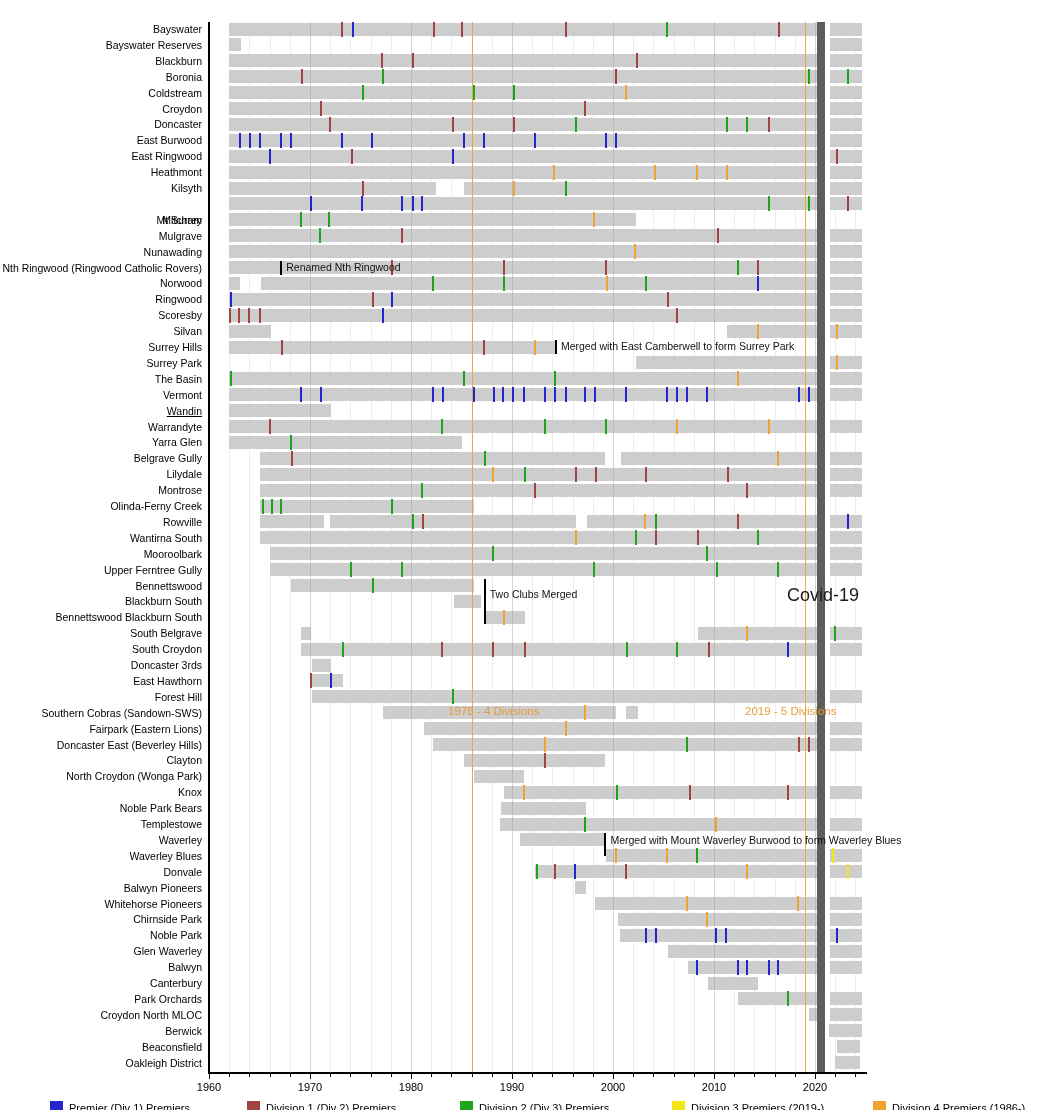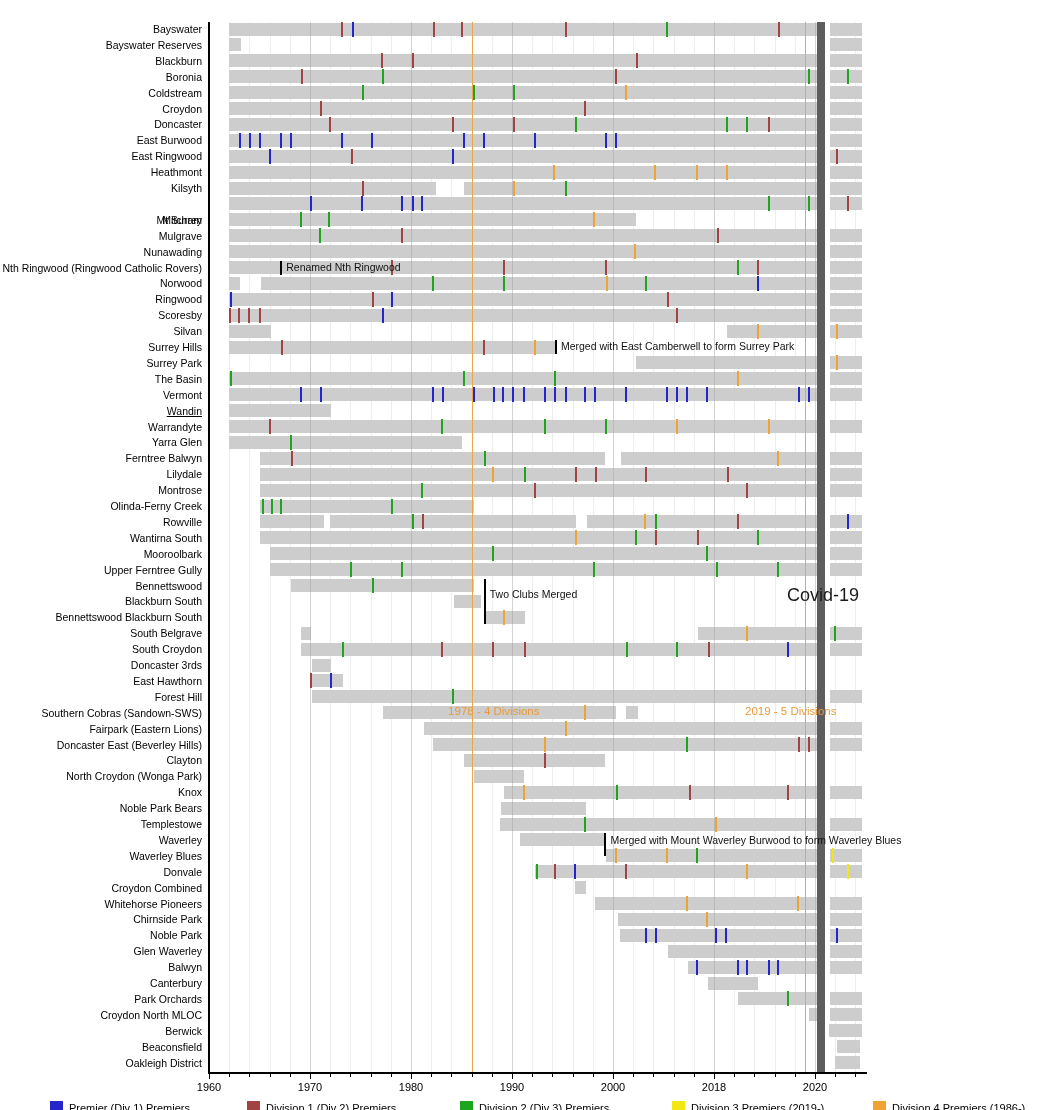--- a/index.html
+++ b/index.html
@@ -125,21 +125,21 @@
     <div class="lbl" style="position: absolute; top: 375.7px; z-index: 7;">Vermont</div>
     <div class="bar" style="position: absolute; left: 229.2px; top: 376.2px; width: 587.82px; height: 13px; background: rgb(205, 205, 205); z-index: 2;"></div>
     <div class="bar" style="position: absolute; left: 830.15px; top: 376.2px; width: 32.32px; height: 13px; background: rgb(205, 205, 205); z-index: 2;"></div>
     <div class="lbl" style="position: absolute; top: 391.6px; z-index: 7; text-decoration: underline;">Wandin</div>
     <div class="bar" style="position: absolute; left: 229.2px; top: 392.1px; width: 102.01px; height: 13px; background: rgb(205, 205, 205); z-index: 2;"></div>
     <div class="lbl" style="position: absolute; top: 407.5px; z-index: 7;">Warrandyte</div>
     <div class="bar" style="position: absolute; left: 229.2px; top: 408px; width: 587.82px; height: 13px; background: rgb(205, 205, 205); z-index: 2;"></div>
     <div class="bar" style="position: absolute; left: 830.15px; top: 408px; width: 32.32px; height: 13px; background: rgb(205, 205, 205); z-index: 2;"></div>
     <div class="lbl" style="position: absolute; top: 423.4px; z-index: 7;">Yarra Glen</div>
     <div class="bar" style="position: absolute; left: 229.2px; top: 423.9px; width: 233.31px; height: 13px; background: rgb(205, 205, 205); z-index: 2;"></div>
-    <div class="lbl" style="position: absolute; top: 439.3px; z-index: 7;">Ferntree Balwyn</div>
+    <div class="lbl" style="position: absolute; top: 439.3px; z-index: 7;">Belgrave Gully</div>
     <div class="bar" style="position: absolute; left: 259.5px; top: 439.8px; width: 345.42px; height: 13px; background: rgb(205, 205, 205); z-index: 2;"></div>
     <div class="bar" style="position: absolute; left: 621.08px; top: 439.8px; width: 195.94px; height: 13px; background: rgb(205, 205, 205); z-index: 2;"></div>
     <div class="bar" style="position: absolute; left: 830.15px; top: 439.8px; width: 32.32px; height: 13px; background: rgb(205, 205, 205); z-index: 2;"></div>
     <div class="lbl" style="position: absolute; top: 455.2px; z-index: 7;">Lilydale</div>
     <div class="bar" style="position: absolute; left: 259.5px; top: 455.7px; width: 557.52px; height: 13px; background: rgb(205, 205, 205); z-index: 2;"></div>
     <div class="bar" style="position: absolute; left: 830.15px; top: 455.7px; width: 32.32px; height: 13px; background: rgb(205, 205, 205); z-index: 2;"></div>
     <div class="lbl" style="position: absolute; top: 471.1px; z-index: 7;">Montrose</div>
     <div class="bar" style="position: absolute; left: 259.5px; top: 471.6px; width: 557.52px; height: 13px; background: rgb(205, 205, 205); z-index: 2;"></div>
     <div class="bar" style="position: absolute; left: 830.15px; top: 471.6px; width: 32.32px; height: 13px; background: rgb(205, 205, 205); z-index: 2;"></div>
     <div class="lbl" style="position: absolute; top: 487px; z-index: 7;">Olinda-Ferny Creek</div>
@@ -200,21 +200,21 @@
     <div class="bar" style="position: absolute; left: 499.88px; top: 805.5px; width: 317.14px; height: 13px; background: rgb(205, 205, 205); z-index: 2;"></div>
     <div class="bar" style="position: absolute; left: 830.15px; top: 805.5px; width: 32.32px; height: 13px; background: rgb(205, 205, 205); z-index: 2;"></div>
     <div class="lbl" style="position: absolute; top: 820.9px; z-index: 7;">Waverley</div>
     <div class="bar" style="position: absolute; left: 520.08px; top: 821.4px; width: 84.84px; height: 13px; background: rgb(205, 205, 205); z-index: 2;"></div>
     <div class="lbl" style="position: absolute; top: 836.8px; z-index: 7;">Waverley Blues</div>
     <div class="bar" style="position: absolute; left: 605.93px; top: 837.3px; width: 211.09px; height: 13px; background: rgb(205, 205, 205); z-index: 2;"></div>
     <div class="bar" style="position: absolute; left: 830.15px; top: 837.3px; width: 32.32px; height: 13px; background: rgb(205, 205, 205); z-index: 2;"></div>
     <div class="lbl" style="position: absolute; top: 852.7px; z-index: 7;">Donvale</div>
     <div class="bar" style="position: absolute; left: 535.23px; top: 853.2px; width: 281.79px; height: 13px; background: rgb(205, 205, 205); z-index: 2;"></div>
     <div class="bar" style="position: absolute; left: 830.15px; top: 853.2px; width: 32.32px; height: 13px; background: rgb(205, 205, 205); z-index: 2;"></div>
-    <div class="lbl" style="position: absolute; top: 868.6px; z-index: 7;">Croydon Combined</div>
+    <div class="lbl" style="position: absolute; top: 868.6px; z-index: 7;">Balwyn Pioneers</div>
     <div class="bar" style="position: absolute; left: 574.62px; top: 869.1px; width: 11.11px; height: 13px; background: rgb(205, 205, 205); z-index: 2;"></div>
     <div class="lbl" style="position: absolute; top: 884.5px; z-index: 7;">Whitehorse Pioneers</div>
     <div class="bar" style="position: absolute; left: 594.82px; top: 885px; width: 222.2px; height: 13px; background: rgb(205, 205, 205); z-index: 2;"></div>
     <div class="bar" style="position: absolute; left: 830.15px; top: 885px; width: 32.32px; height: 13px; background: rgb(205, 205, 205); z-index: 2;"></div>
     <div class="lbl" style="position: absolute; top: 900.4px; z-index: 7;">Chirnside Park</div>
     <div class="bar" style="position: absolute; left: 618.05px; top: 900.9px; width: 198.97px; height: 13px; background: rgb(205, 205, 205); z-index: 2;"></div>
     <div class="bar" style="position: absolute; left: 830.15px; top: 900.9px; width: 32.32px; height: 13px; background: rgb(205, 205, 205); z-index: 2;"></div>
     <div class="lbl" style="position: absolute; top: 916.3px; z-index: 7;">Noble Park</div>
     <div class="bar" style="position: absolute; left: 620.07px; top: 916.8px; width: 196.95px; height: 13px; background: rgb(205, 205, 205); z-index: 2;"></div>
     <div class="bar" style="position: absolute; left: 830.15px; top: 916.8px; width: 32.32px; height: 13px; background: rgb(205, 205, 205); z-index: 2;"></div>
@@ -501,21 +501,21 @@
     <div style="position: absolute; left: 774.6px; top: 1061px; width: 1px; height: 4px; background: rgb(0, 0, 0); z-index: 7;"></div>
     <div style="position: absolute; left: 794.8px; top: 1061px; width: 1px; height: 4px; background: rgb(0, 0, 0); z-index: 7;"></div>
     <div style="position: absolute; left: 815px; top: 1061px; width: 1px; height: 6px; background: rgb(0, 0, 0); z-index: 7;"></div>
     <div style="position: absolute; left: 835.2px; top: 1061px; width: 1px; height: 4px; background: rgb(0, 0, 0); z-index: 7;"></div>
     <div style="position: absolute; left: 855.4px; top: 1061px; width: 1px; height: 4px; background: rgb(0, 0, 0); z-index: 7;"></div>
     <div class="axis-lbl" style="position: absolute; left: 209px; top: 1069px; z-index: 7;">1960</div>
     <div class="axis-lbl" style="position: absolute; left: 310px; top: 1069px; z-index: 7;">1970</div>
     <div class="axis-lbl" style="position: absolute; left: 411px; top: 1069px; z-index: 7;">1980</div>
     <div class="axis-lbl" style="position: absolute; left: 512px; top: 1069px; z-index: 7;">1990</div>
     <div class="axis-lbl" style="position: absolute; left: 613px; top: 1069px; z-index: 7;">2000</div>
-    <div class="axis-lbl" style="position: absolute; left: 714px; top: 1069px; z-index: 7;">2018</div>
+    <div class="axis-lbl" style="position: absolute; left: 714px; top: 1069px; z-index: 7;">2010</div>
     <div class="axis-lbl" style="position: absolute; left: 815px; top: 1069px; z-index: 7;">2020</div>
     <div class="leg-item" style="position: absolute; left: 50px; top: 1089px; z-index: 7;">
       <div class="leg-sw" style="background: rgb(37, 37, 204);"></div>
       <div class="leg-tx">Premier (Div 1) Premiers</div>
     </div>
     <div class="leg-item" style="position: absolute; left: 247px; top: 1089px; z-index: 7;">
       <div class="leg-sw" style="background: rgb(160, 67, 67);"></div>
       <div class="leg-tx">Division 1 (Div 2) Premiers</div>
     </div>
     <div class="leg-item" style="position: absolute; left: 460px; top: 1089px; z-index: 7;">

